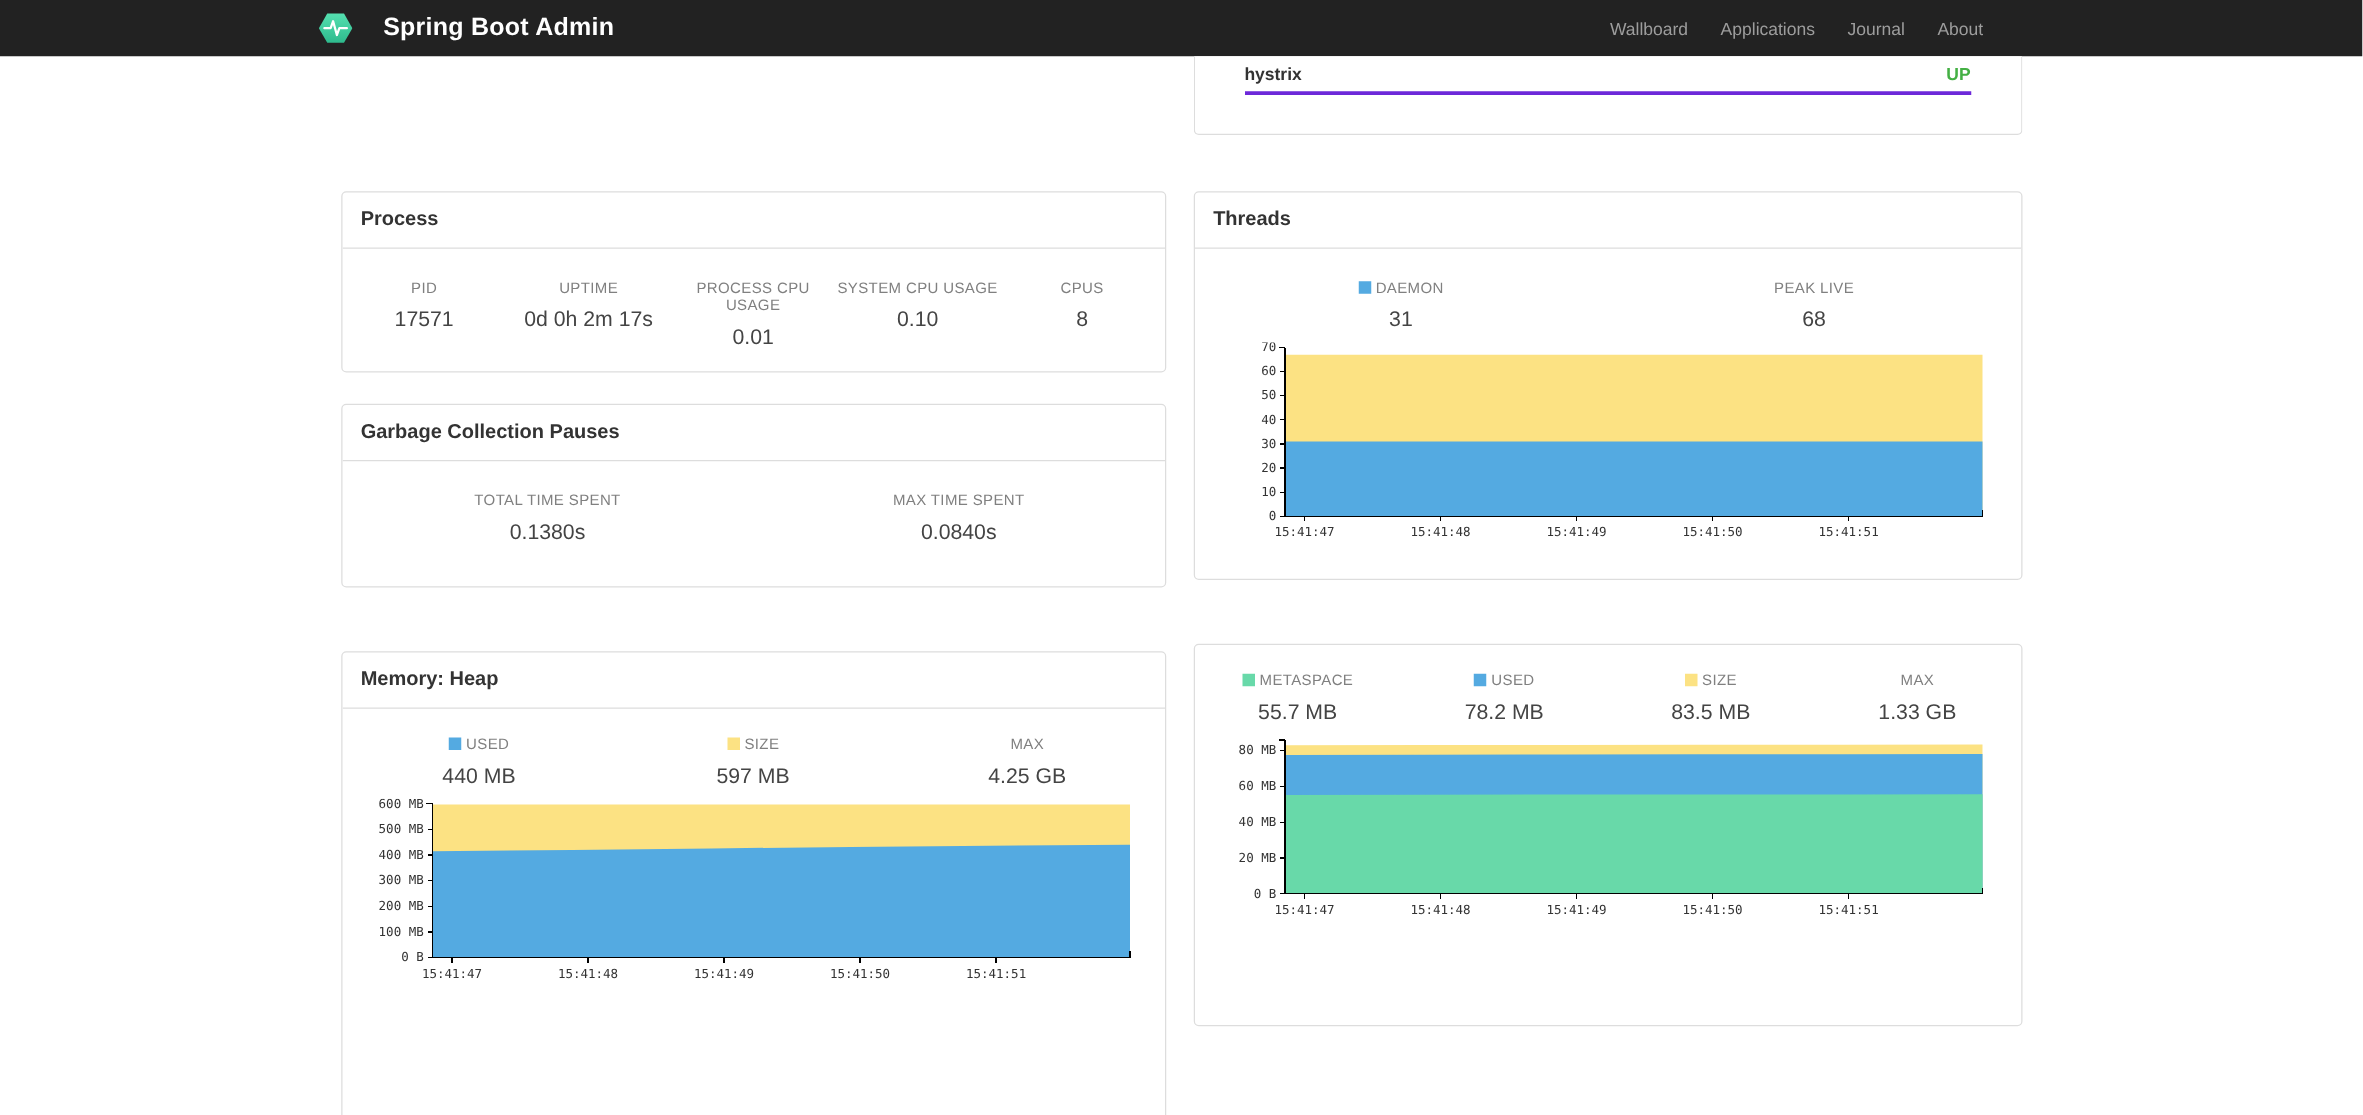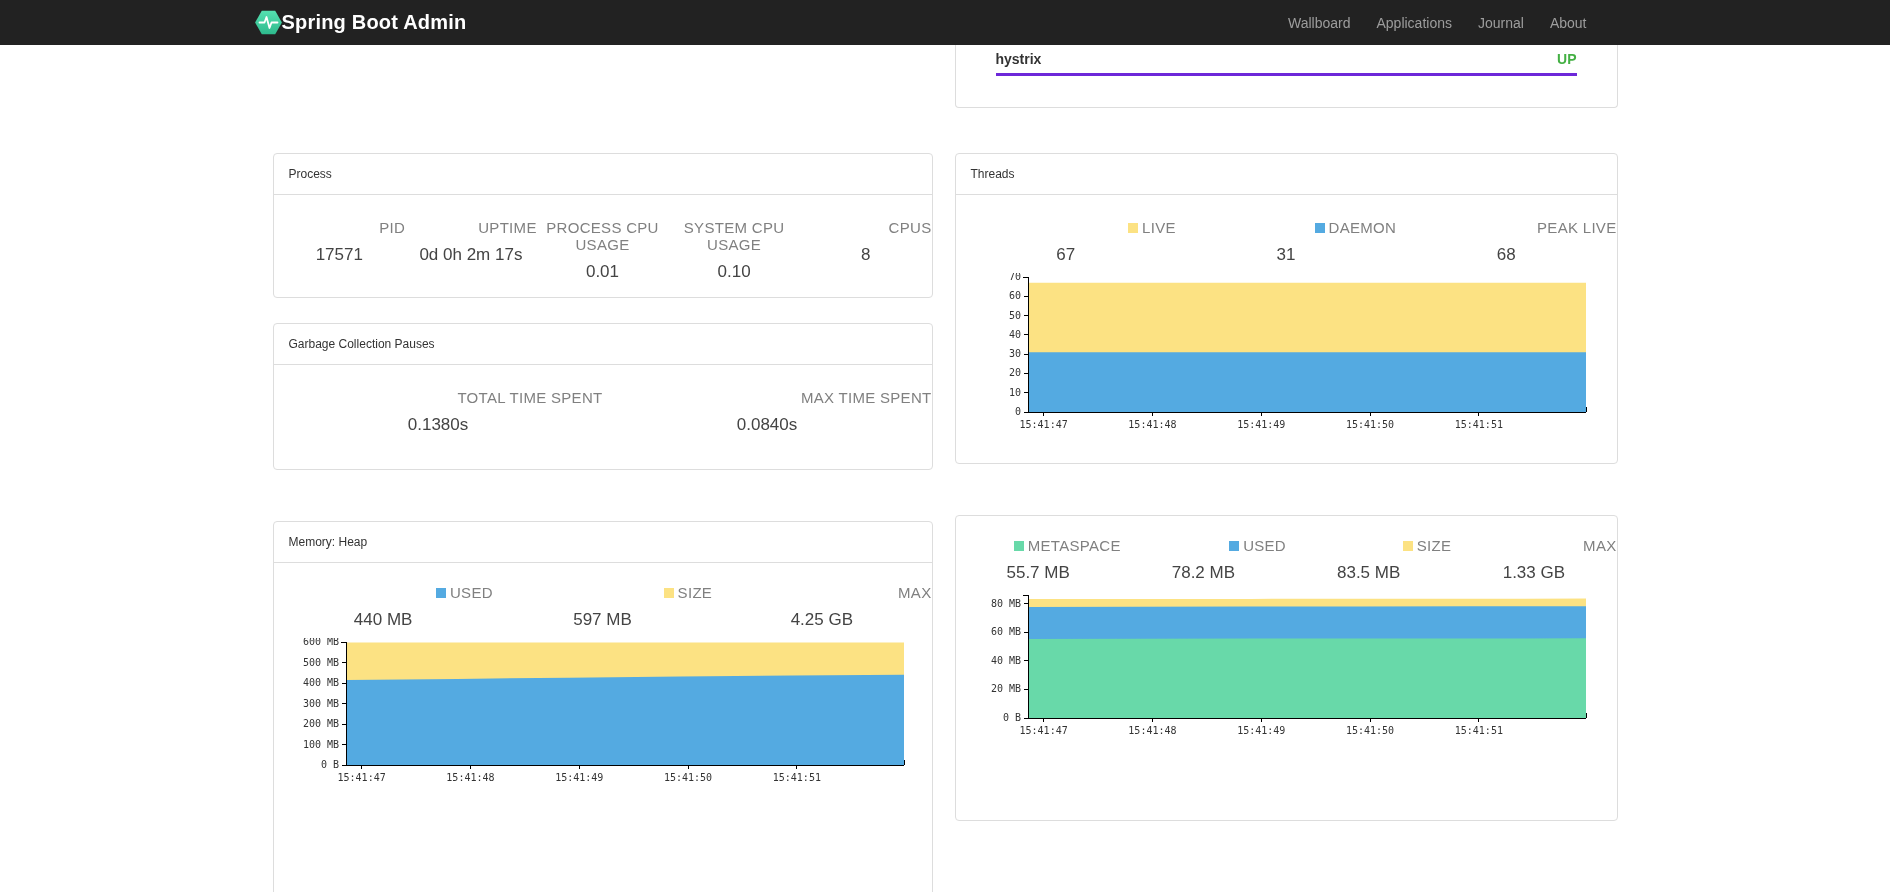--- a/index.html
+++ b/index.html
@@ -11,42 +11,42 @@
     width:1890px;
   }
 
   
   .navbar { height:45px; background:#222; }
   .nav-inner {
     width:1345px; margin:0 auto; height:100%;
     display:flex; align-items:center;
     position:relative; left:-18px;
   }
-  .brand { display:flex; align-items:center; gap:0; cursor:pointer; }
+  .brand { display:flex; align-items:center; gap:25px; cursor:pointer; }
   .brand-title { color:#fff; font-size:20px; font-weight:bold; letter-spacing:0.2px; }
   .brand-logo { width:27px; height:27px; display:block; }
   .nav-links { margin-left:auto; display:flex; align-items:center; height:100%; }
   .nav-link {
     color:#9d9d9d; font-size:14px; padding:0 13px; height:100%;
     display:flex; align-items:center; cursor:pointer; text-decoration:none;
   }
 
   
   .content { width:1345px; margin:0 auto; display:flex; gap:22px; }
   .col-left  { width:660px; }
   .col-right { width:663px; }
   .left-spacer { height:108px; }
 
   
   .panel {
     border:1px solid #ddd; border-radius:4px; background:#fff; overflow:hidden;
   }
   .panel-heading {
     padding:13px 15px; border-bottom:1px solid #ddd;
-    font-size:12px; font-weight:normal; color:#333;
+    font-size:16px; font-weight:bold; color:#333;
   }
   .panel-body { padding:24px 0 0 0; }
 
   .panel-app   { height:63px; border-top:none; border-radius:0 0 4px 4px; margin-bottom:45px; }
   .panel-process { height:145px; margin-bottom:25px; }
   .panel-gc      { height:147px; margin-bottom:51px; }
   .panel-heap    { height:378px; }
   .panel-threads { height:311px; margin-bottom:51px; }
   .panel-nonheap { height:306px; }
 
@@ -56,22 +56,22 @@
     display:flex; align-items:center; justify-content:space-between;
     border-bottom:3px solid #6d28d9;
   }
   .app-name { font-size:14px; font-weight:bold; color:#333; }
   .status-up { font-size:14px; font-weight:bold; }
 
   
   .stats { display:flex; }
   .stat { flex:1 1 0; text-align:center; }
   .stat-label {
-    font-size:15px; color:#808080; letter-spacing:0.3px;
-    display:flex; align-items:center; justify-content:flex-end; gap:4px;
+    font-size:12px; color:#808080; letter-spacing:0.3px;
+    display:flex; align-items:center; justify-content:center; gap:4px;
   }
   .stat-value { font-size:17px; color:#444; margin-top:9px; }
   .swatch { width:10px; height:10px; display:inline-block; }
 
   
   .chart { margin-top:8px; }
   .chart svg { display:block; }
   .chart text { font-family:"DejaVu Sans Mono", monospace; font-size:10px; fill:#333; }
 </style>
 </head>
@@ -233,27 +233,20 @@
       <div class="app-row">
         <span class="app-name">hystrix</span>
         <span class="status-up" style="color: rgb(68, 176, 68);">UP</span>
       </div>
     </div>
 
     <div class="panel panel-threads">
       <div class="panel-heading">Threads</div>
       <div class="panel-body">
         <div class="stats">
-            <div class="stat">
-              <div class="stat-label">
-                <span class="swatch" style="background: rgb(252, 226, 131);"></span>
-                <span>LIVE</span>
-              </div>
-              <div class="stat-value">67</div>
-            </div>
             <div class="stat">
               <div class="stat-label">
                 <span class="swatch" style="background: rgb(84, 170, 225);"></span>
                 <span>DAEMON</span>
               </div>
               <div class="stat-value">31</div>
             </div>
             <div class="stat">
               <div class="stat-label">
                 <span>PEAK LIVE</span>

